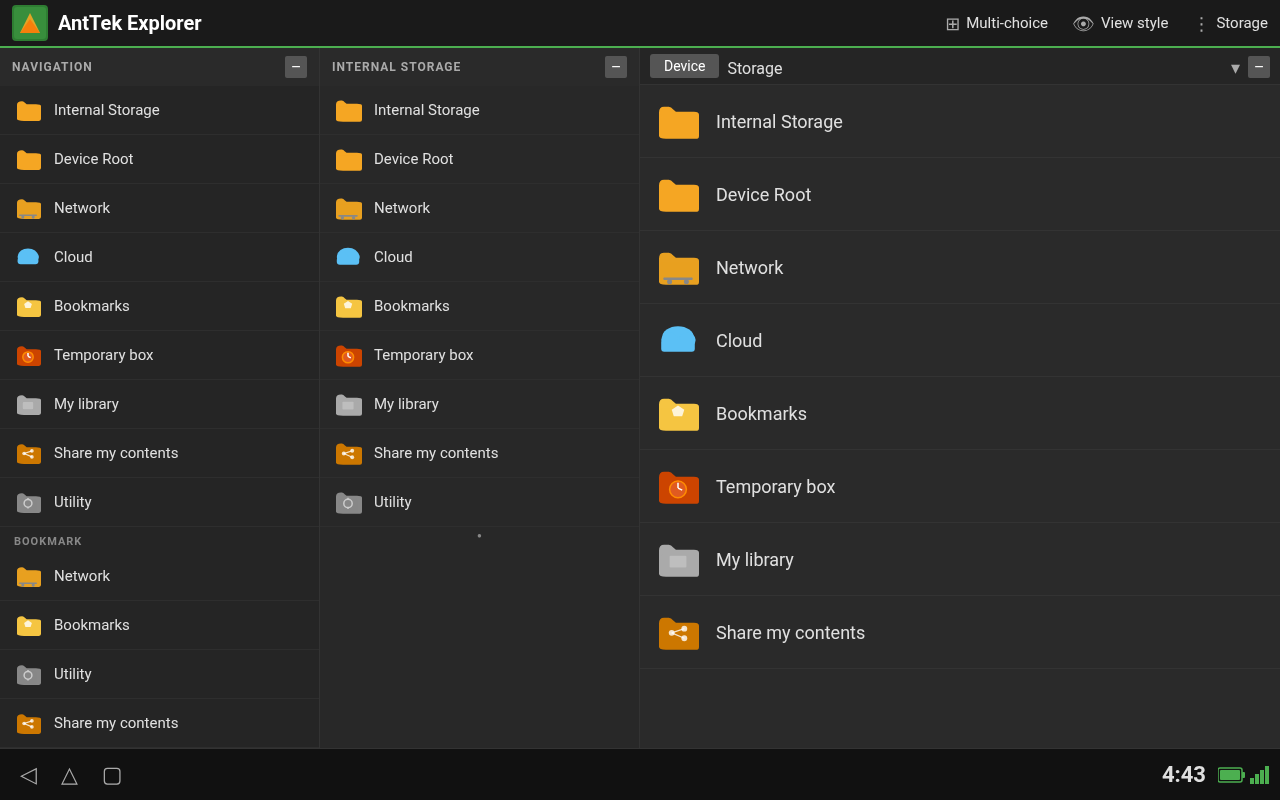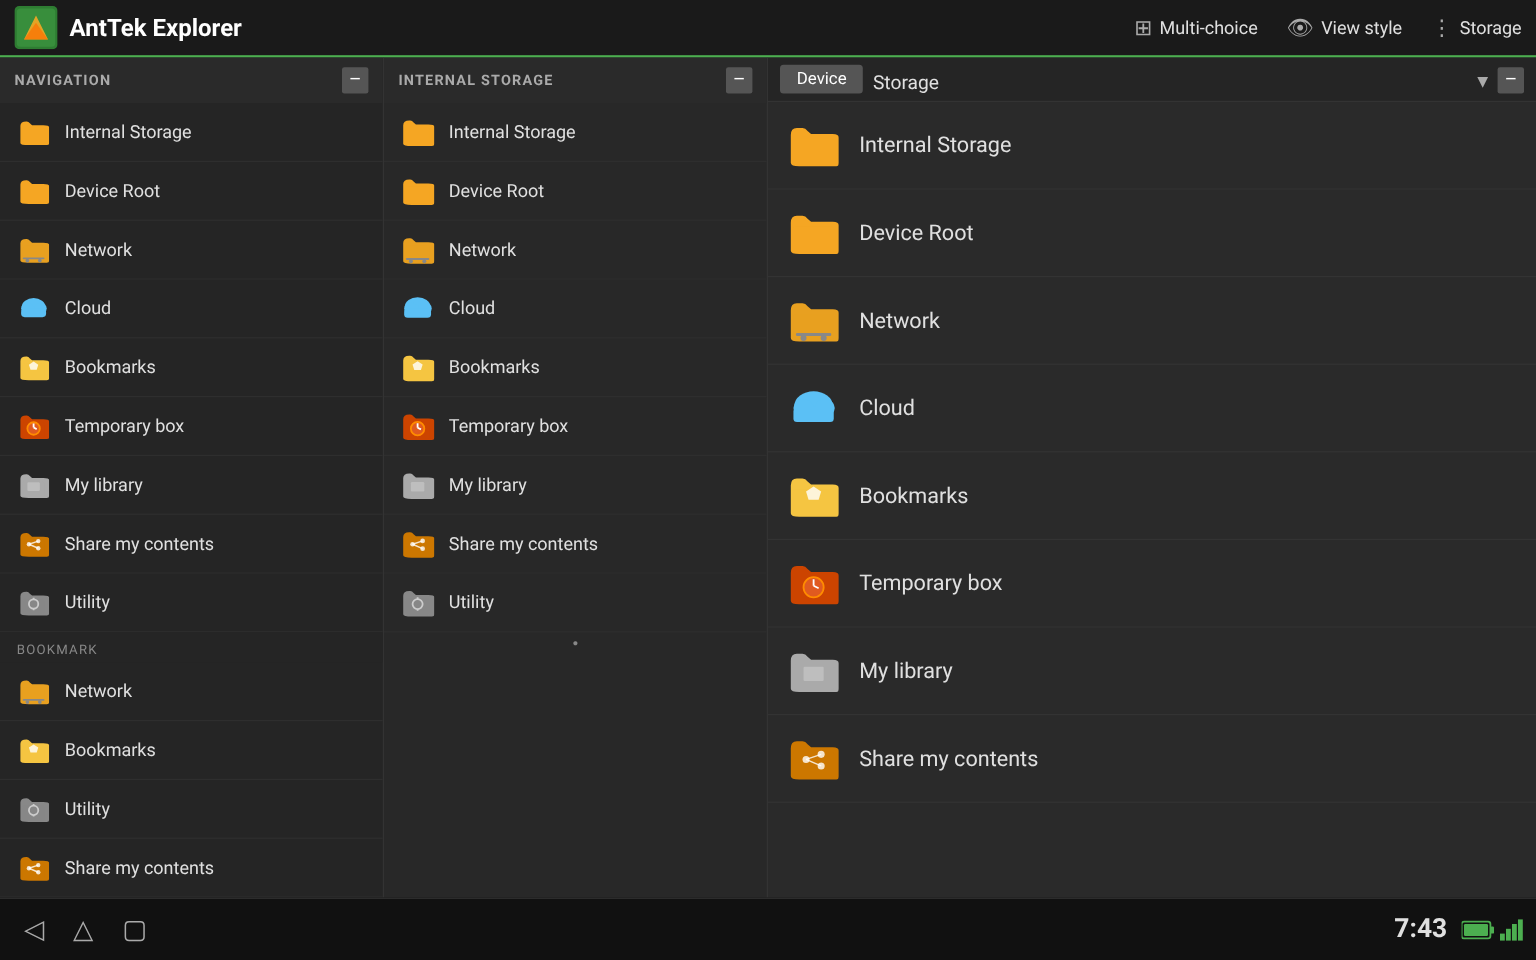--- a/index.html
+++ b/index.html
@@ -114,21 +114,21 @@
       justify-content: center;
     }
     .nav-item-label {
       font-size: 15px;
       color: #e0e0e0;
     }
     .section-label {
       padding: 8px 14px 4px;
       font-size: 11px;
       color: #888;
-      font-weight: normal;
+      font-weight: bold;
       letter-spacing: 1px;
       text-transform: uppercase;
       background: #252525;
     }
 
     
     #mid-panel {
       width: 320px;
       background: #282828;
       border-right: 1px solid #333;
@@ -659,21 +659,21 @@
   </div>
 
 </div>
 
 <div id="bottombar">
   <div id="nav-buttons">
     <span class="nav-btn">◁</span>
     <span class="nav-btn">△</span>
     <span class="nav-btn">▢</span>
   </div>
-  <div id="clock">7:43</div>
+  <div id="clock">4:43</div>
   <div id="status-icons">
 
     <svg width="28" height="18" viewBox="0 0 28 18">
       <rect x="0" y="2" width="24" height="14" rx="2" fill="none" stroke="#4caf50" stroke-width="1.5"></rect>
       <rect x="24" y="6" width="3" height="6" rx="1" fill="#4caf50"></rect>
       <rect x="2" y="4" width="20" height="10" rx="1" fill="#4caf50"></rect>
     </svg>
 
     <svg width="20" height="18" viewBox="0 0 20 18">
       <rect x="0" y="12" width="4" height="6" fill="#4caf50"></rect>

